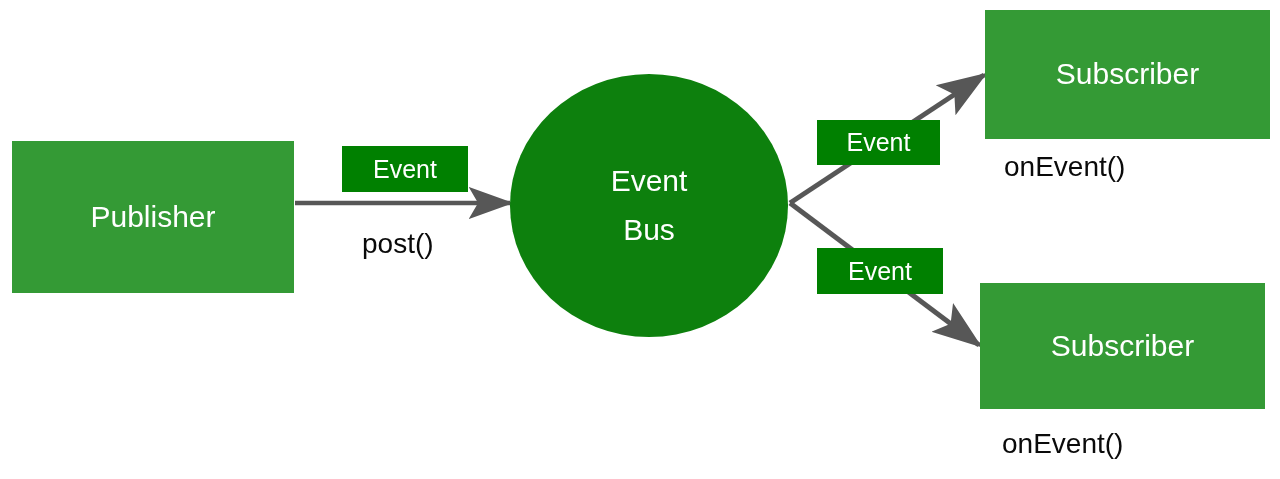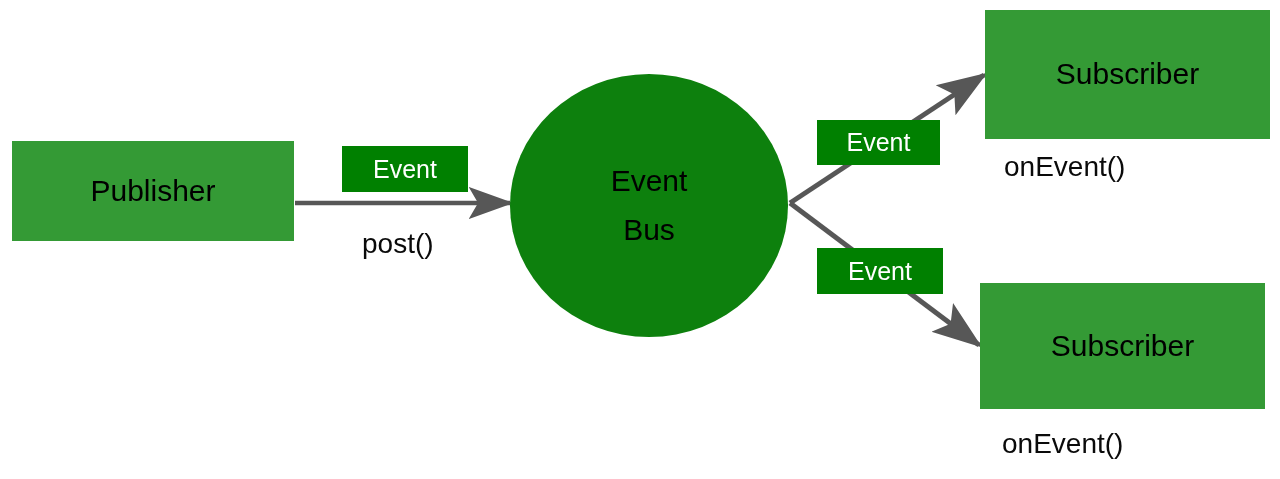--- a/index.html
+++ b/index.html
@@ -17,31 +17,31 @@
     height: 479px;
     background: #ffffff;
     overflow: hidden;
   }
   .node {
     position: absolute;
     display: flex;
     align-items: center;
     justify-content: center;
     box-sizing: border-box;
-    color: #000000;
+    color: #ffffff;
     font-weight: 400;
     line-height: 1.15;
     text-align: center;
     user-select: none;
   }
   .box-publisher {
     left: 12px;
     top: 141px;
     width: 282px;
-    height: 100px;
+    height: 152px;
     background: #349A35;
     font-size: 30px;
   }
   .box-subscriber-top {
     left: 985px;
     top: 10px;
     width: 285px;
     height: 129px;
     background: #349A35;
     font-size: 30px;

